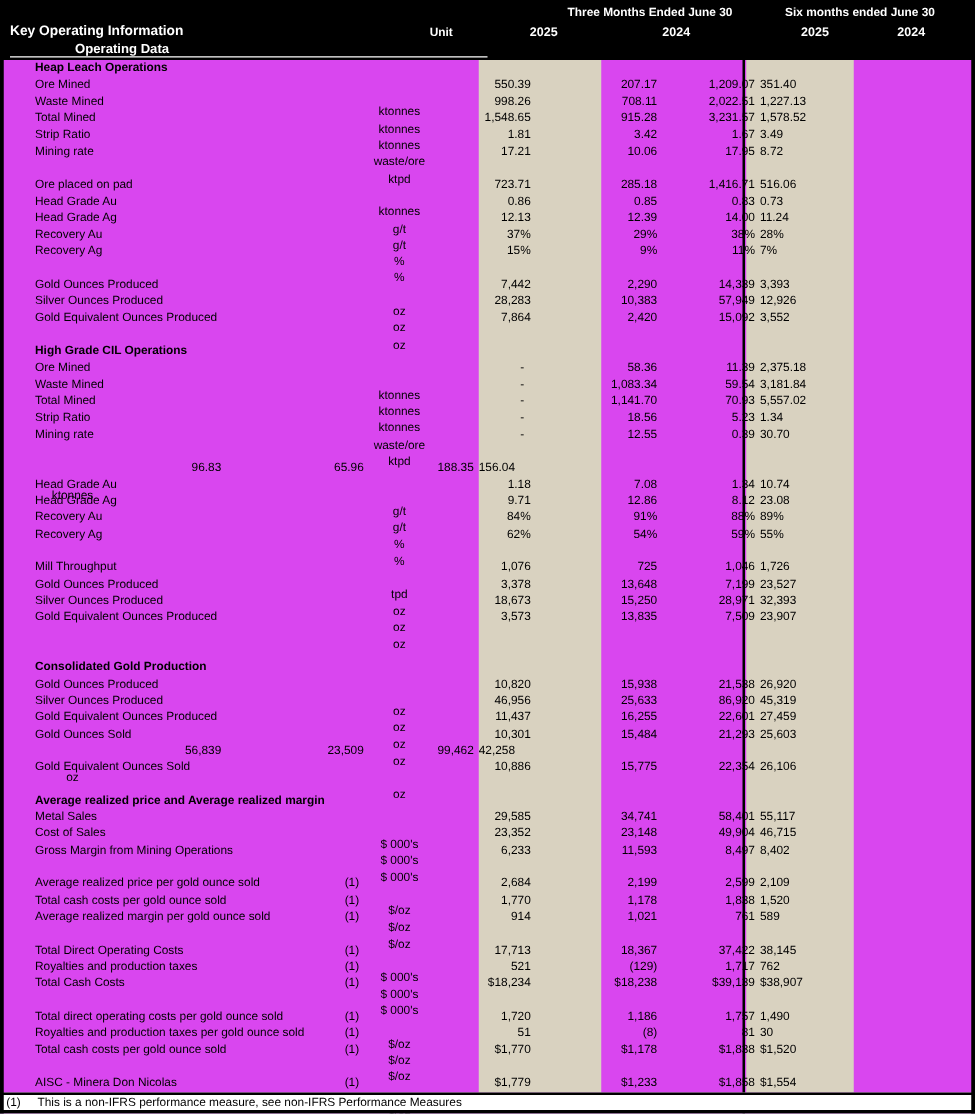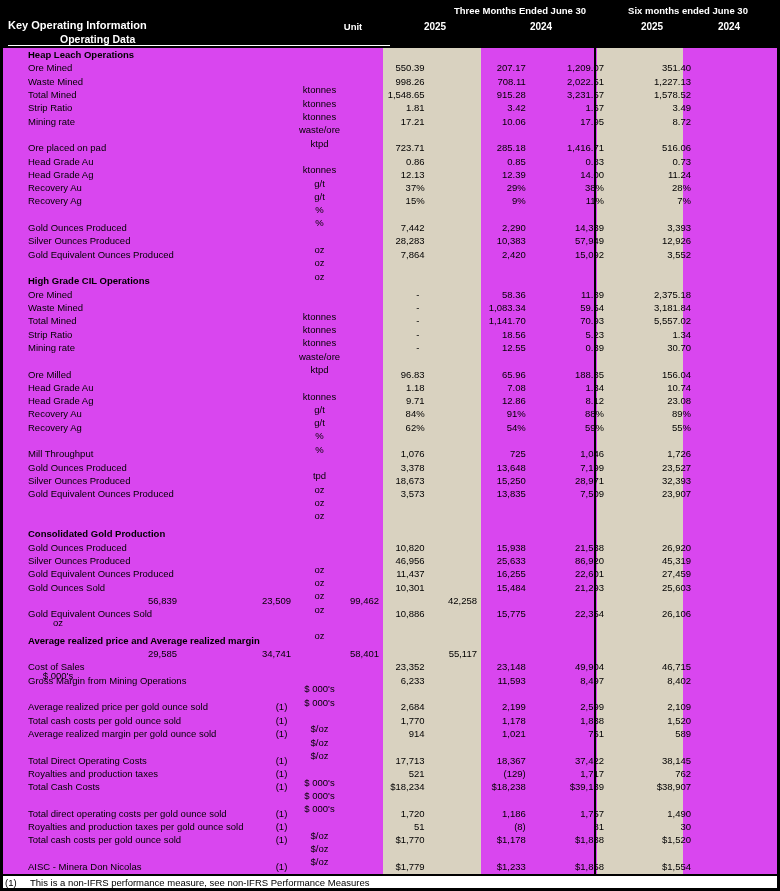--- a/index.html
+++ b/index.html
@@ -31,21 +31,21 @@
 
   .rows { position:absolute; left:0; top:0; width:694px; height:826px; }
   .row { display:flex; height:13.32px; line-height:13.32px; font-size:9.5px; white-space:nowrap; }
   .row.section { font-weight:bold; }
   .c-label { width:300px; padding-left:28px; box-sizing:border-box; overflow:hidden; }
   .c-note  { width:30px;  text-align:center; }
   .c-unit  { width:56px;  text-align:center;margin-top:22px; }
   .c-v1 { width:95px;  text-align:right; padding-right:4px; box-sizing:border-box; }
   .c-v2 { width:114px; text-align:right; padding-right:4px; box-sizing:border-box; }
   .c-v3 { width:88px;  text-align:right; padding-right:4px; box-sizing:border-box; }
-  .c-v4 { width:97px;  text-align:right; padding-right:3px; box-sizing:border-box; }
+  .c-v4 { width:97px;  padding-right:3px; box-sizing:border-box; }
 
   
   .foot {
     position:absolute; left:0; top:874px; width:780px; height:17px; box-sizing:border-box;
     border-top:2px solid #000; border-bottom:3px solid #000;
     display:flex; align-items:center; font-size:9.5px; background:#fff; white-space:nowrap;
   }
   .foot .marker { width:30px; padding-left:5px; box-sizing:border-box; }
 </style>
 </head>
@@ -250,21 +250,20 @@
           <div class="c-label">Mining rate</div>
           <div class="c-note"></div>
           <div class="c-unit">ktpd</div>
           <div class="c-v1">-&nbsp;&nbsp;</div>
           <div class="c-v2">12.55</div>
           <div class="c-v3">0.39</div>
           <div class="c-v4">30.70</div>
         </div>
         <div class="row"></div>
         <div class="row">
-          <div class="c-label">Ore Milled</div>
           <div class="c-note"></div>
           <div class="c-unit">ktonnes</div>
           <div class="c-v1">96.83</div>
           <div class="c-v2">65.96</div>
           <div class="c-v3">188.35</div>
           <div class="c-v4">156.04</div>
         </div>
         <div class="row">
           <div class="c-label">Head Grade Au</div>
           <div class="c-note"></div>
@@ -406,20 +405,21 @@
         <div class="row section">
           <div class="c-label">Average realized price and Average realized margin</div>
           <div class="c-note"></div>
           <div class="c-unit"></div>
           <div class="c-v1"></div>
           <div class="c-v2"></div>
           <div class="c-v3"></div>
           <div class="c-v4"></div>
         </div>
         <div class="row">
+          <div class="c-label">Metal Sales</div>
           <div class="c-note"></div>
           <div class="c-unit">$ 000's</div>
           <div class="c-v1">29,585</div>
           <div class="c-v2">34,741</div>
           <div class="c-v3">58,401</div>
           <div class="c-v4">55,117</div>
         </div>
         <div class="row">
           <div class="c-label">Cost of Sales</div>
           <div class="c-note"></div>

